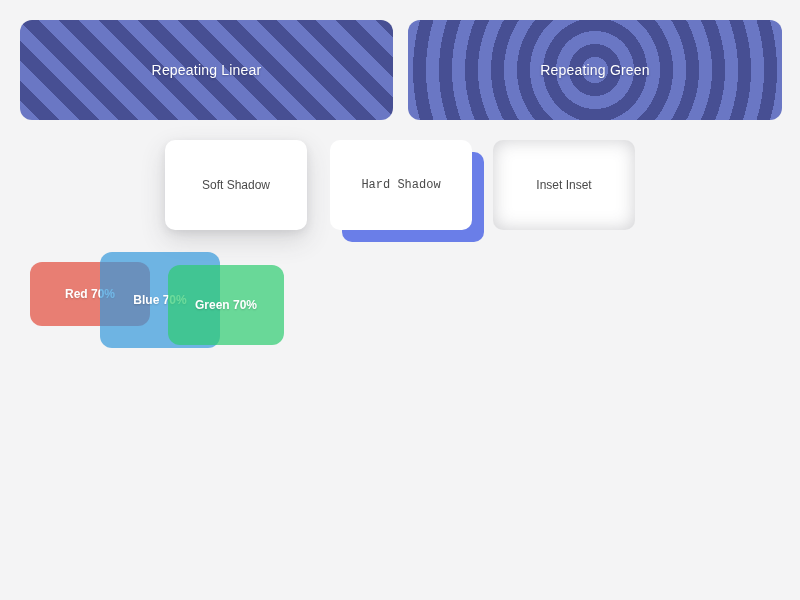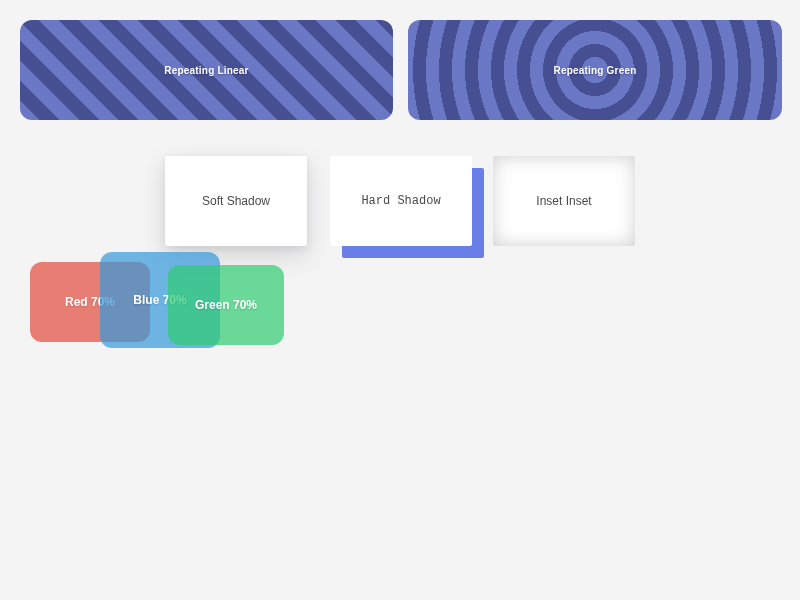--- a/index.html
+++ b/index.html
@@ -22,22 +22,22 @@
     height: 100px;
     border-radius: 12px;
     display: flex;
     align-items: center;
     justify-content: center;
     overflow: hidden;
   }
   .banner-label {
     position: relative;
     color: #ffffff;
-    font-size: 10px;
-    font-weight: bold;
+    font-size: 14px;
+    font-weight: normal;
     letter-spacing: 0.2px;
     text-shadow: 0 1px 2px rgba(30, 35, 80, 0.45);
     z-index: 2;
   }
   #banner-linear {
     left: 20px;
     width: 373px;
     background-color: #6a77c4;
     background-image: repeating-linear-gradient(
       45deg,
@@ -56,25 +56,25 @@
       #6a77c4 0px,
       #6a77c4 13px,
       #474f93 13px,
       #474f93 26px
     );
   }
 
   
   .card {
     position: absolute;
-    top: 156px;
+    top: 140px;
     width: 142px;
     height: 90px;
     background: #ffffff;
-    border-radius: 2px;
+    border-radius: 10px;
     display: flex;
     align-items: center;
     justify-content: center;
   }
   .card-label {
     font-size: 12px;
     color: #4a4a4a;
     font-weight: normal;
   }
   #card-soft {
@@ -103,21 +103,21 @@
   .swatch-label {
     color: #ffffff;
     font-size: 12px;
     font-weight: bold;
     text-shadow: 0 1px 2px rgba(0, 0, 0, 0.18);
   }
   #swatch-red {
     left: 30px;
     top: 262px;
     width: 120px;
-    height: 80px;
+    height: 64px;
     background: rgba(226, 76, 60, 0.7);
   }
   #swatch-blue {
     left: 100px;
     top: 252px;
     width: 120px;
     height: 96px;
     background: rgba(52, 152, 219, 0.7);
   }
   #swatch-green {

